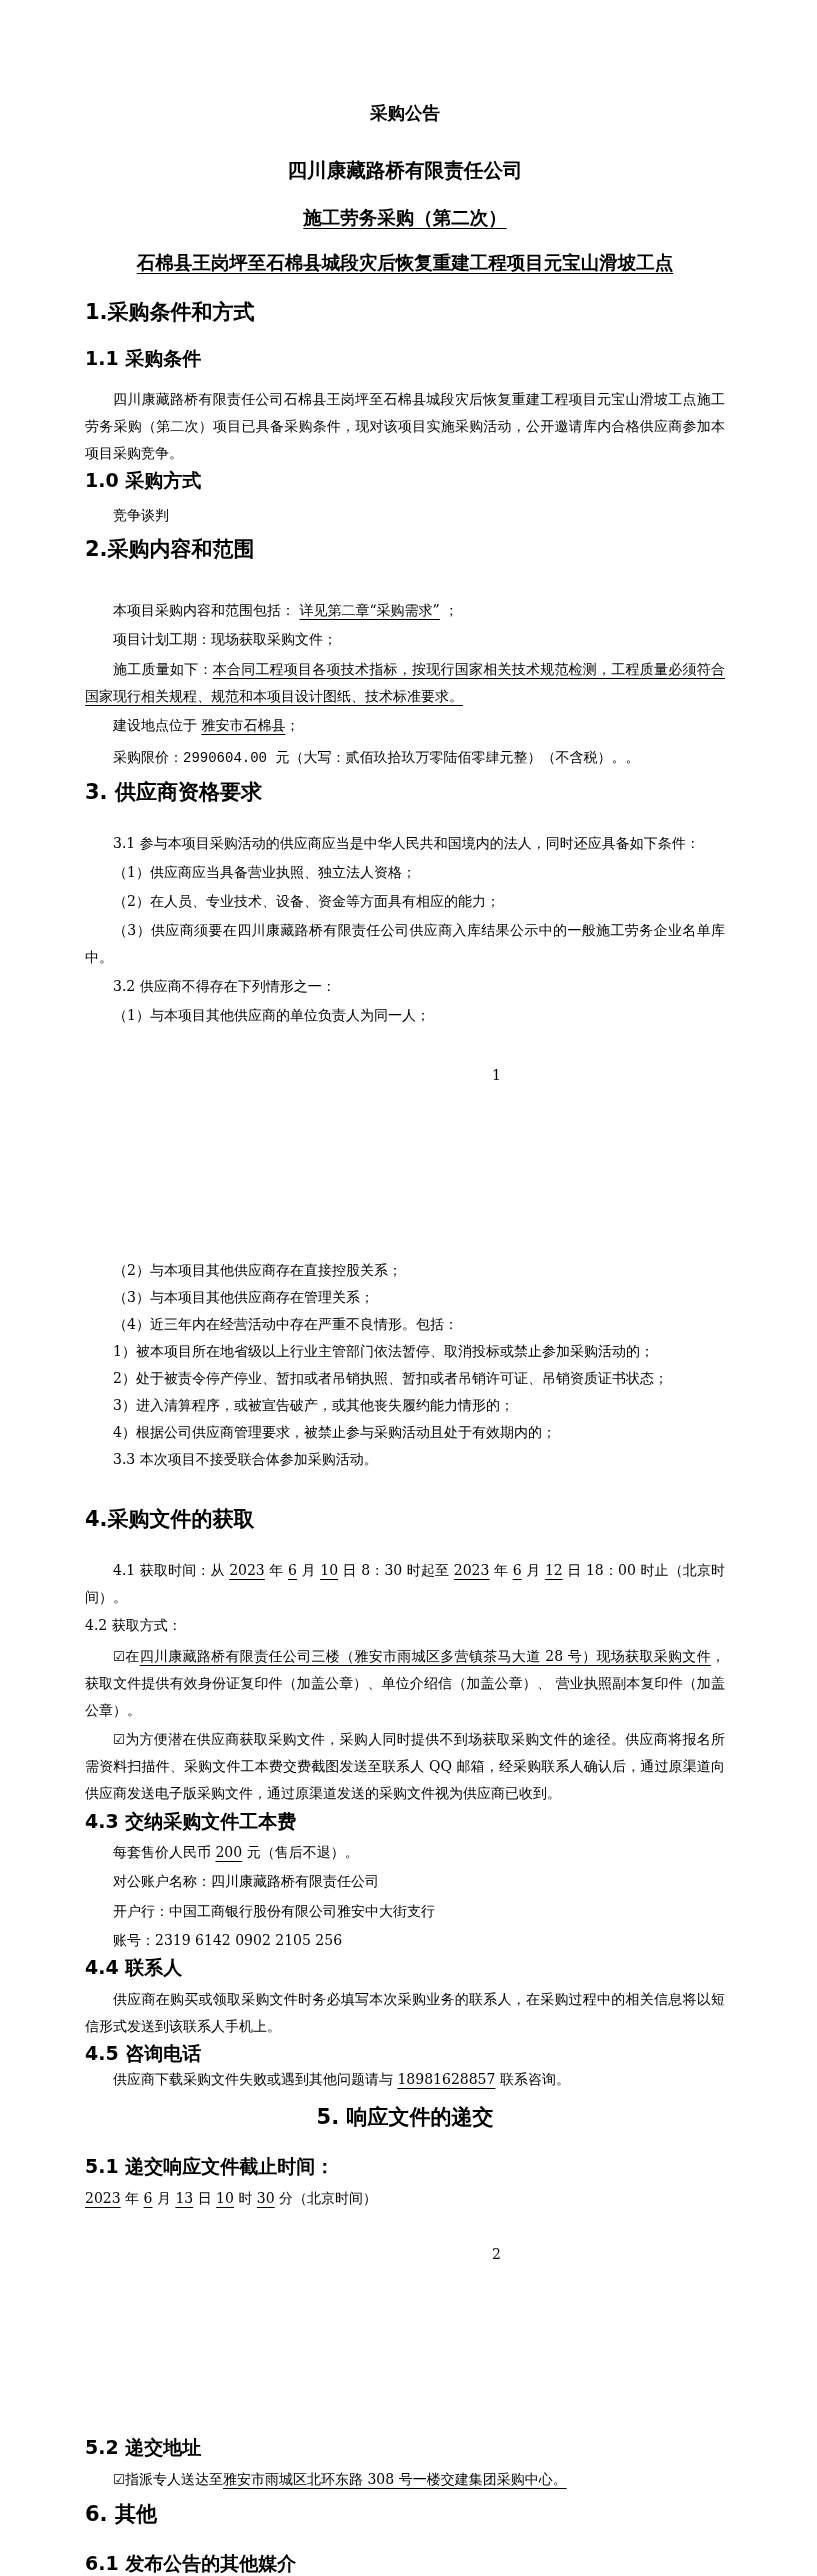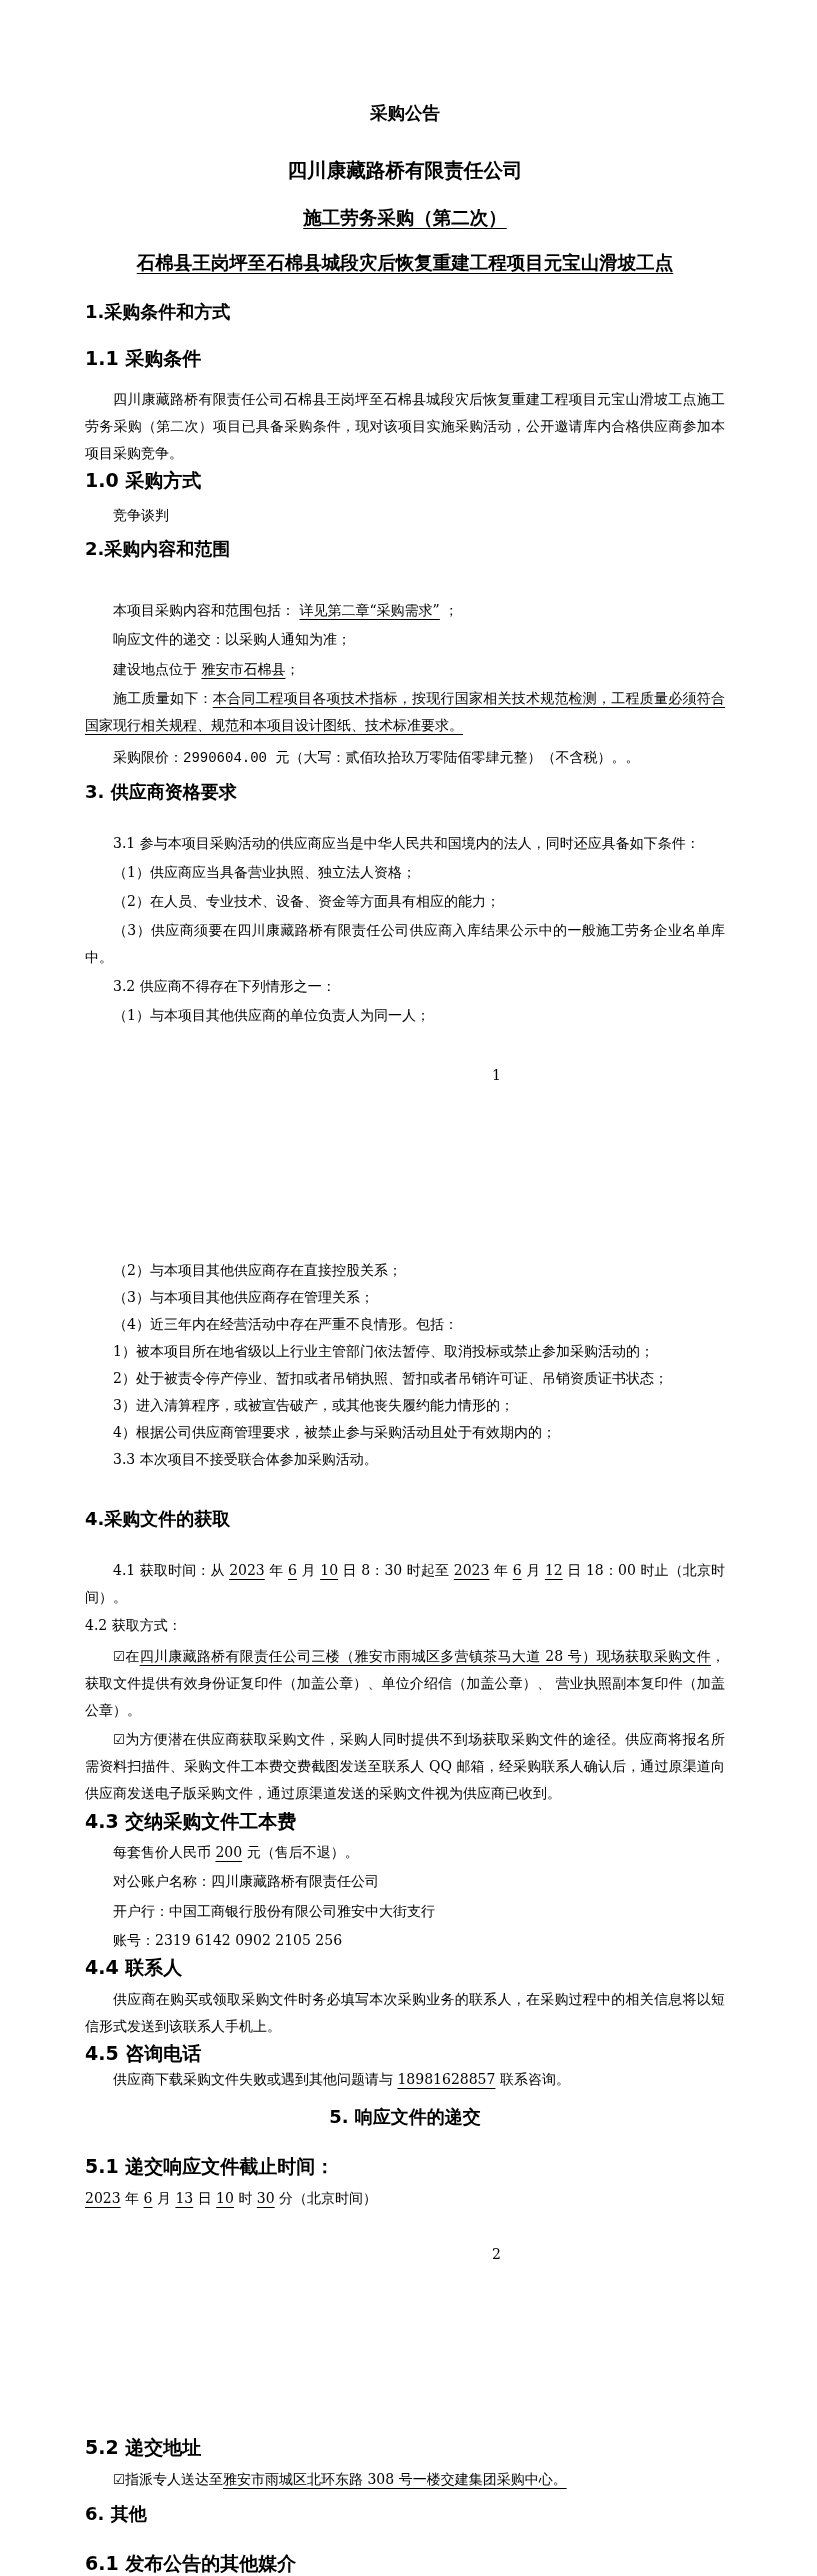--- a/index.html
+++ b/index.html
@@ -3,21 +3,21 @@
 <meta charset="utf-8">
 <style>
   html,body{margin:0;padding:0;background:#ffffff;}
   body{width:818px;color:#000;font-family:"DejaVu Serif","Liberation Serif",serif;}
   .doc{padding:0 93px 0 85px;}
   
   .t1{margin-top:103px;text-align:center;font-size:17.5px;line-height:21.6px;font-weight:700;font-family:"DejaVu Sans","Liberation Sans",sans-serif;}
   .t2{margin-top:33px;text-align:center;font-size:19.6px;line-height:25px;font-weight:700;font-family:"DejaVu Sans","Liberation Sans",sans-serif;}
   .t3{margin-top:21.6px;text-align:center;font-size:18.5px;line-height:24px;font-weight:700;text-decoration:underline;text-underline-offset:4.1px;font-family:"DejaVu Sans","Liberation Sans",sans-serif;}
   
-  .h1{font-size:18px;line-height:26px;font-weight:700;font-family:"DejaVu Sans","Liberation Sans",sans-serif;}
+  .h1{font-size:21px;line-height:26px;font-weight:700;font-family:"DejaVu Sans","Liberation Sans",sans-serif;}
   .sh{font-size:19px;line-height:18.5px;font-weight:600;font-family:"DejaVu Sans","Liberation Sans",sans-serif;}
   .sh-plain{font-weight:400;font-family:"DejaVu Serif","Liberation Serif",serif;}
   
   .para{font-size:14px;line-height:27px;text-align:justify;}
   .ind{text-indent:28px;}
   .u{text-decoration:underline;text-underline-offset:3.6px;}
   .pnum{font-size:14px;line-height:27px;padding-left:407px;}
   .check{font-size:13.4px;}
 </style>
 </head>
@@ -31,23 +31,23 @@
   <div class="t3" style="margin-top:21.6px;">石棉县王岗坪至石棉县城段灾后恢复重建工程项目元宝山滑坡工点</div>
 
   <div class="h1" style="margin-top:24px;">1.采购条件和方式</div>
   <div class="sh" style="margin-top:24px;">1.1 采购条件</div>
   <div class="para ind" style="margin-top:18.5px;">四川康藏路桥有限责任公司石棉县王岗坪至石棉县城段灾后恢复重建工程项目元宝山滑坡工点施工劳务采购（第二次）项目已具备采购条件，现对该项目实施采购活动，公开邀请库内合格供应商参加本项目采购竞争。</div>
   <div class="sh" style="margin-top:4.1px;">1.0 采购方式</div>
   <div class="para ind" style="margin-top:12.4px;">竞争谈判</div>
 
   <div class="h1" style="margin-top:7.2px;">2.采购内容和范围</div>
   <div class="para ind" style="margin-top:35px;"><span>本项目采购内容和范围包括： </span><span class="u">详见第二章“采购需求”</span><span> ；</span></div>
-  <div class="para ind" style="margin-top:2.1px;">响应文件的递交：以采购人通知为准；</div>
+  <div class="para ind" style="margin-top:2.1px;">项目计划工期：现场获取采购文件；</div>
+  <div class="para ind" style="margin-top:2.1px;"><span>施工质量如下：</span><span class="u">本合同工程项目各项技术指标，按现行国家相关技术规范检测，工程质量必须符合国家现行相关规程、规范和本项目设计图纸、技术标准要求。</span></div>
   <div class="para ind" style="margin-top:2.1px;"><span>建设地点位于 </span><span class="u">雅安市石棉县</span><span>；</span></div>
-  <div class="para ind" style="margin-top:2.1px;"><span>施工质量如下：</span><span class="u">本合同工程项目各项技术指标，按现行国家相关技术规范检测，工程质量必须符合国家现行相关规程、规范和本项目设计图纸、技术标准要求。</span></div>
   <div class="para ind" style="margin-top:6.2px;font-family:Liberation Mono, monospace;">采购限价：2990604.00 元（大写：贰佰玖拾玖万零陆佰零肆元整）（不含税）。。</div>
 
   <div class="h1" style="margin-top:7.2px;">3. 供应商资格要求</div>
   <div class="para ind" style="margin-top:25px;">3.1 参与本项目采购活动的供应商应当是中华人民共和国境内的法人，同时还应具备如下条件：</div>
   <div class="para ind" style="margin-top:2.1px;">（1）供应商应当具备营业执照、独立法人资格；</div>
   <div class="para ind" style="margin-top:2.1px;">（2）在人员、专业技术、设备、资金等方面具有相应的能力；</div>
   <div class="para ind" style="margin-top:2.1px;">（3）供应商须要在四川康藏路桥有限责任公司供应商入库结果公示中的一般施工劳务企业名单库中。</div>
   <div class="para ind" style="margin-top:2.1px;">3.2 供应商不得存在下列情形之一：</div>
   <div class="para ind" style="margin-top:2.1px;">（1）与本项目其他供应商的单位负责人为同一人；</div>
 

